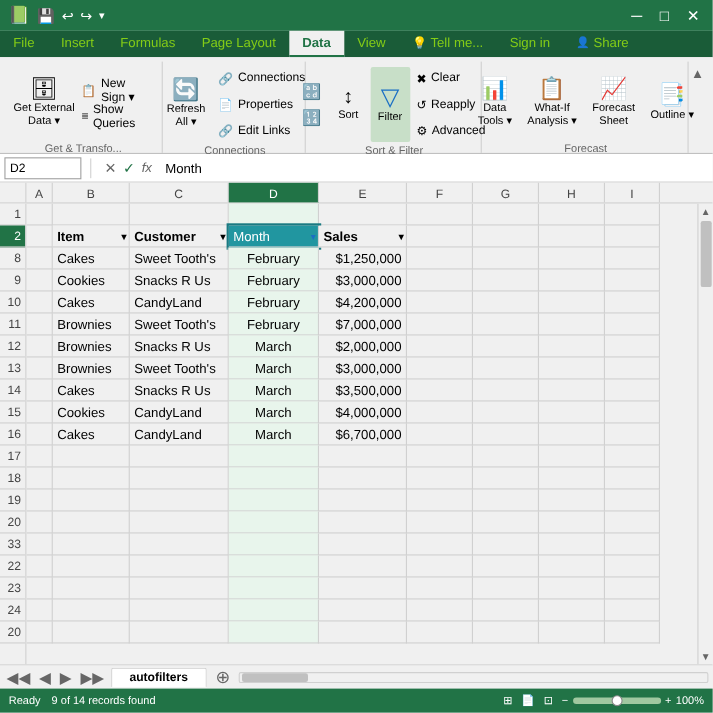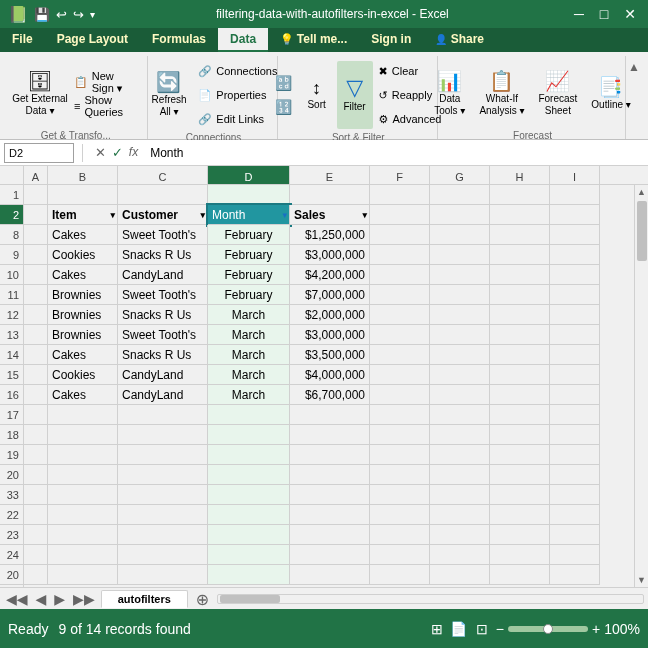--- a/index.html
+++ b/index.html
@@ -16,25 +16,24 @@
       padding: 0 8px;
       font-size: 12px;
     }
     .title-bar-left { display: flex; align-items: center; gap: 6px; }
     .title-bar-center { flex: 1; text-align: center; font-size: 12px; }
     .title-bar-right { display: flex; align-items: center; gap: 8px; }
     .title-bar-btn { color: white; font-size: 14px; cursor: pointer; padding: 0 4px; }
     .ribbon-tabs { display: flex; background: #1a5c38; }
     .ribbon-tab {
       padding: 4px 12px;
-      color: #fef9c3;
+      color: #84cc16;
       font-size: 12px;
       cursor: pointer;
       border-bottom: 2px solid transparent;
-      font-weight: bold;
     }
     .ribbon-tab.active {
       background: #f0f0f0;
       color: #217346;
       font-weight: bold;
       border-bottom: 2px solid #217346;
     }
     .ribbon-content {
       background: #f0f0f0;
       border-bottom: 1px solid #c0c0c0;
@@ -178,25 +177,25 @@
       cursor: pointer;
       border-radius: 2px 2px 0 0;
     }
     .sheet-tab.active { background: white; border-bottom: 1px solid white; font-weight: bold; }
     .add-sheet { font-size: 16px; color: #666; cursor: pointer; padding: 0 4px; }
 
     
     .status-bar {
       background: #217346;
       color: white;
-      height: 39px;
+      height: 22px;
       display: flex;
       align-items: center;
       padding: 0 8px;
-      font-size: 14px;
+      font-size: 10px;
       gap: 10px;
     }
     .status-right { margin-left: auto; display: flex; align-items: center; gap: 8px; }
     .zoom-controls { display: flex; align-items: center; gap: 4px; }
 
     .scrollbar-v {
       width: 14px;
       background: #f0f0f0;
       border-left: 1px solid #d0d0d0;
       display: flex;
@@ -211,35 +210,34 @@
 <div style="width:648px;height:648px;display:flex;flex-direction:column;overflow:hidden;">
 
   <div class="title-bar">
     <div class="title-bar-left">
       <span style="font-size:16px;">📗</span>
       <span style="font-size:13px;cursor:pointer;">💾</span>
       <span style="font-size:13px;cursor:pointer;">↩</span>
       <span style="font-size:13px;cursor:pointer;">↪</span>
       <span style="font-size:10px;cursor:pointer;">▾</span>
     </div>
-    <div class="title-bar-center">
-      <span>filtering-data-with-autofilters-in-excel - Excel</span>
-    </div>
     <div class="title-bar-right">
       <span class="title-bar-btn">─</span>
       <span class="title-bar-btn">□</span>
       <span class="title-bar-btn">✕</span>
     </div>
   </div>
 
   <div class="ribbon-tabs">
     <div class="ribbon-tab">File</div>
+    <div class="ribbon-tab">Insert</div>
+    <div class="ribbon-tab">Formulas</div>
     <div class="ribbon-tab">Page Layout</div>
-    <div class="ribbon-tab">Formulas</div>
     <div class="ribbon-tab active">Data</div>
+    <div class="ribbon-tab">View</div>
     <div class="ribbon-tab" style="display:flex;align-items:center;gap:3px;"><span style="font-size:11px;">💡</span>Tell me...</div>
     <div class="ribbon-tab">Sign in</div>
     <div class="ribbon-tab" style="display:flex;align-items:center;gap:3px;"><span style="font-size:10px;">👤</span>Share</div>
   </div>
 
   <div class="ribbon-content">
 
     <div class="ribbon-group">
       <div class="ribbon-group-buttons">
         <div class="ribbon-btn">

